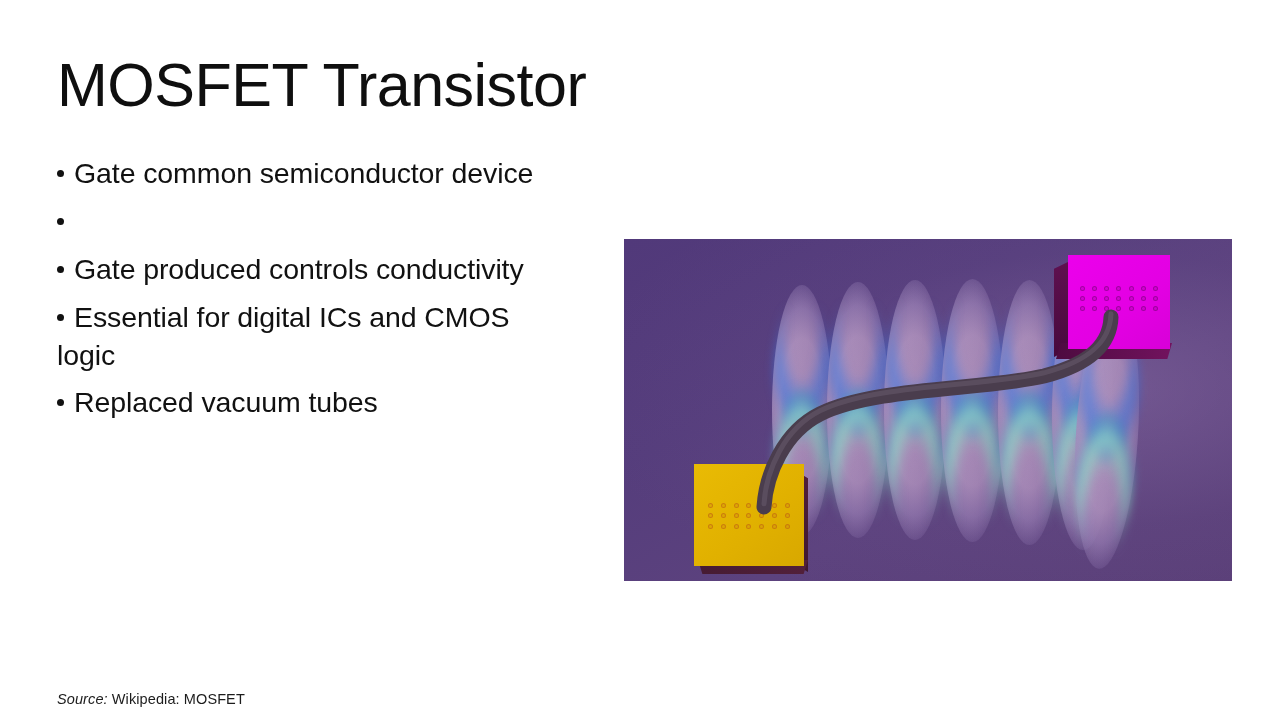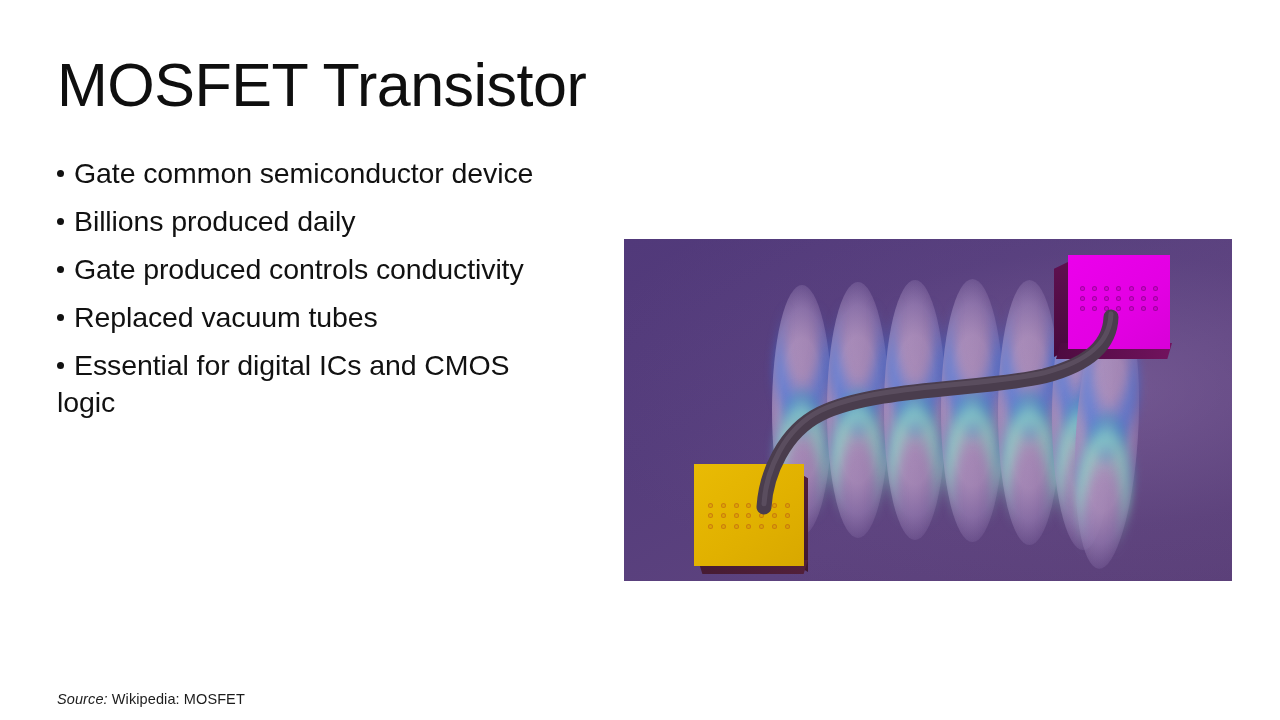--- a/index.html
+++ b/index.html
@@ -154,30 +154,30 @@
 
 <div class="slide">
 
   <h1 class="slide-title">MOSFET Transistor</h1>
 
   <ul class="bullets">
     <li class="bullet-item">
       <span class="dot"></span><span class="btext">Gate common semiconductor device</span>
     </li>
     <li class="bullet-item">
-      <span class="dot"></span><span class="btext">Billions produced daily</span>
+      <span class="dot"></span>
     </li>
     <li class="bullet-item">
       <span class="dot"></span><span class="btext">Gate produced controls conductivity</span>
     </li>
     <li class="bullet-item">
+      <span class="dot"></span><span class="btext">Essential for digital ICs and CMOS logic</span>
+    </li>
+    <li class="bullet-item">
       <span class="dot"></span><span class="btext">Replaced vacuum tubes</span>
-    </li>
-    <li class="bullet-item">
-      <span class="dot"></span><span class="btext">Essential for digital ICs and CMOS logic</span>
     </li>
   </ul>
 
   <div class="source">
     <span class="src-label">Source:</span>
     <span class="src-value">Wikipedia: MOSFET</span>
   </div>
 
   <div class="figure-panel">
     <div class="fig-stage">

